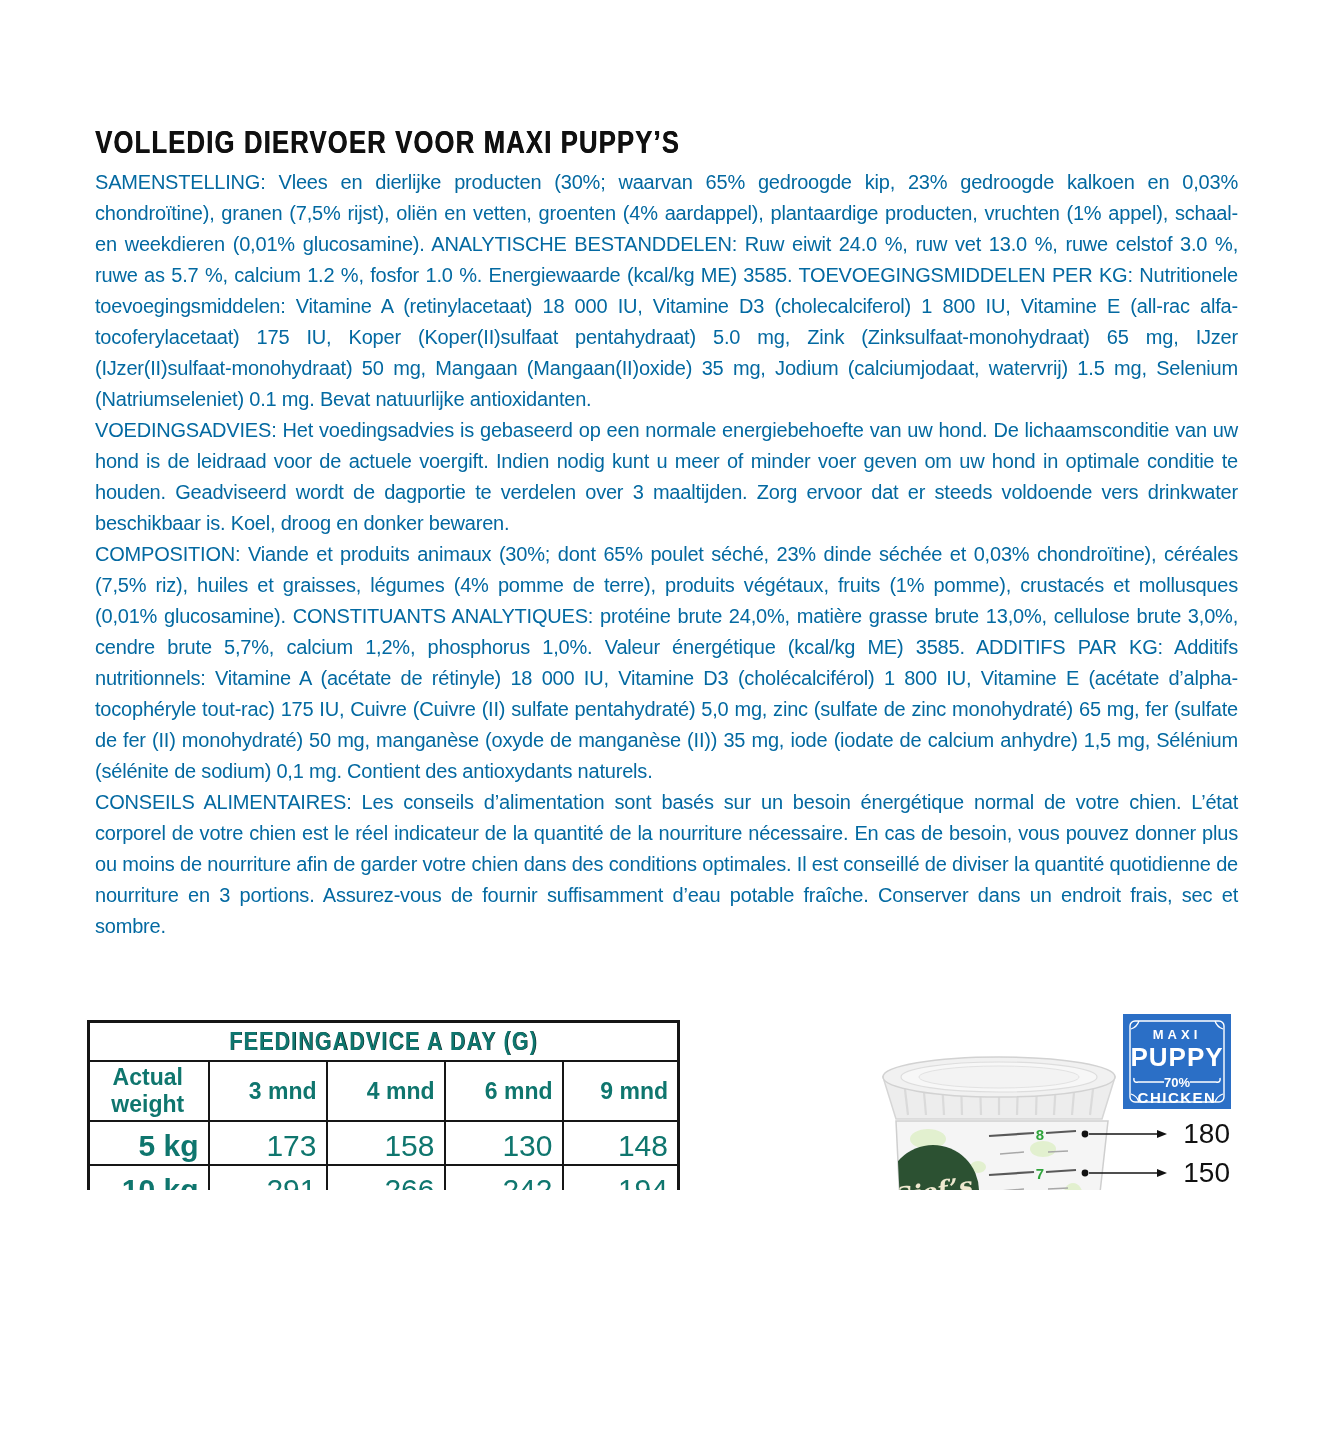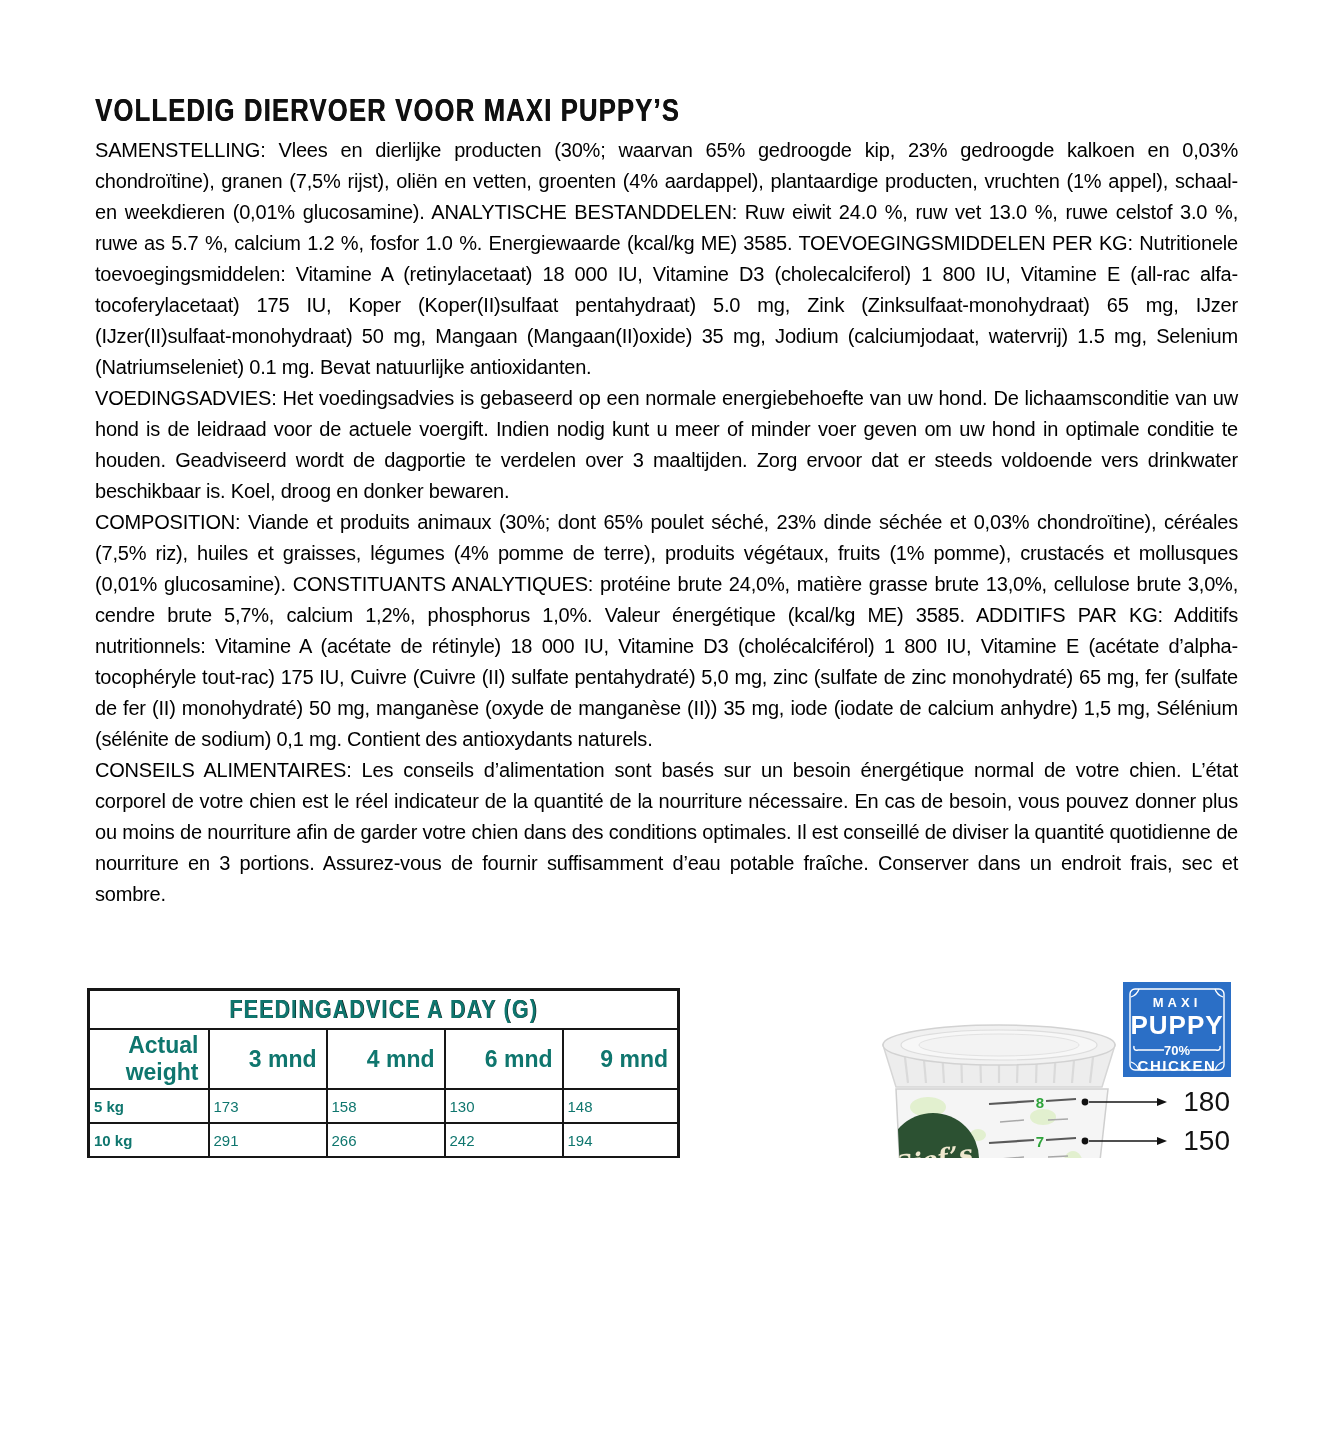--- a/index.html
+++ b/index.html
@@ -1,34 +1,34 @@
 <!DOCTYPE html>
 <html><head>
 <meta charset="utf-8">
 <style>
   html,body{margin:0;padding:0;background:#ffffff;}
   .page{position:relative;width:1329px;height:1158px;background:#ffffff;overflow:hidden;
-        font-family:"Liberation Sans",sans-serif;color:#141414;}
+        font-family:"Liberation Sans",sans-serif;color:#141414;margin-top:32px;}
   .content{position:absolute;left:95px;top:92px;width:1143px;}
   .label-title{margin:0 0 7px 0;font-size:32px;font-weight:bold;color:#101010;line-height:36px;}
   .stamp{display:inline-block;transform:scaleX(0.8);transform-origin:0 60%;letter-spacing:1.5px;
          white-space:nowrap;text-shadow:0.6px 0 0 #101010;}
-  .body-par{margin:0;font-size:20px;line-height:31px;text-align:justify;letter-spacing:-0.2px;color:#000000;}
+  .body-par{margin:0;font-size:20px;line-height:31px;text-align:justify;letter-spacing:-0.2px;color:#0369a1;}
   .fr-gap{margin-top:26px;}
 
   
   .feeding-table{position:absolute;left:87px;top:988px;border-collapse:collapse;
                  font-family:"Liberation Sans",sans-serif;color:#0f766e;}
   .feeding-table th,.feeding-table td{border:2px solid #161616;}
   .feeding-table{border:3px solid #161616;}
   .tcap{height:34px;text-align:center;font-size:25px;font-weight:bold;padding:1px 0 2px 0;}
   .tcap .stamp{transform:scaleX(0.85);transform-origin:50% 60%;}
   .col-head th{height:36px;font-size:23px;font-weight:bold;text-align:right;padding:2px 9px 2px 4px;}
-  .col-head th.first{text-align:right;padding-left:7px;}
-  .feeding-table td{height:30px;font-size:15px;text-align:left;padding:1px 9px 1px 4px;}
+  .col-head th.first{text-align:center;padding-left:7px;}
+  .feeding-table td{height:30px;font-size:30px;text-align:right;padding:7px 9px 1px 4px;}
   .feeding-table td.weight{font-weight:bold;}
 
   .cup-figure{position:absolute;left:858px;top:975px;width:472px;height:400px;}
 </style>
 </head>
 <body>
 
 <div class="page">
 
   <div class="content">

